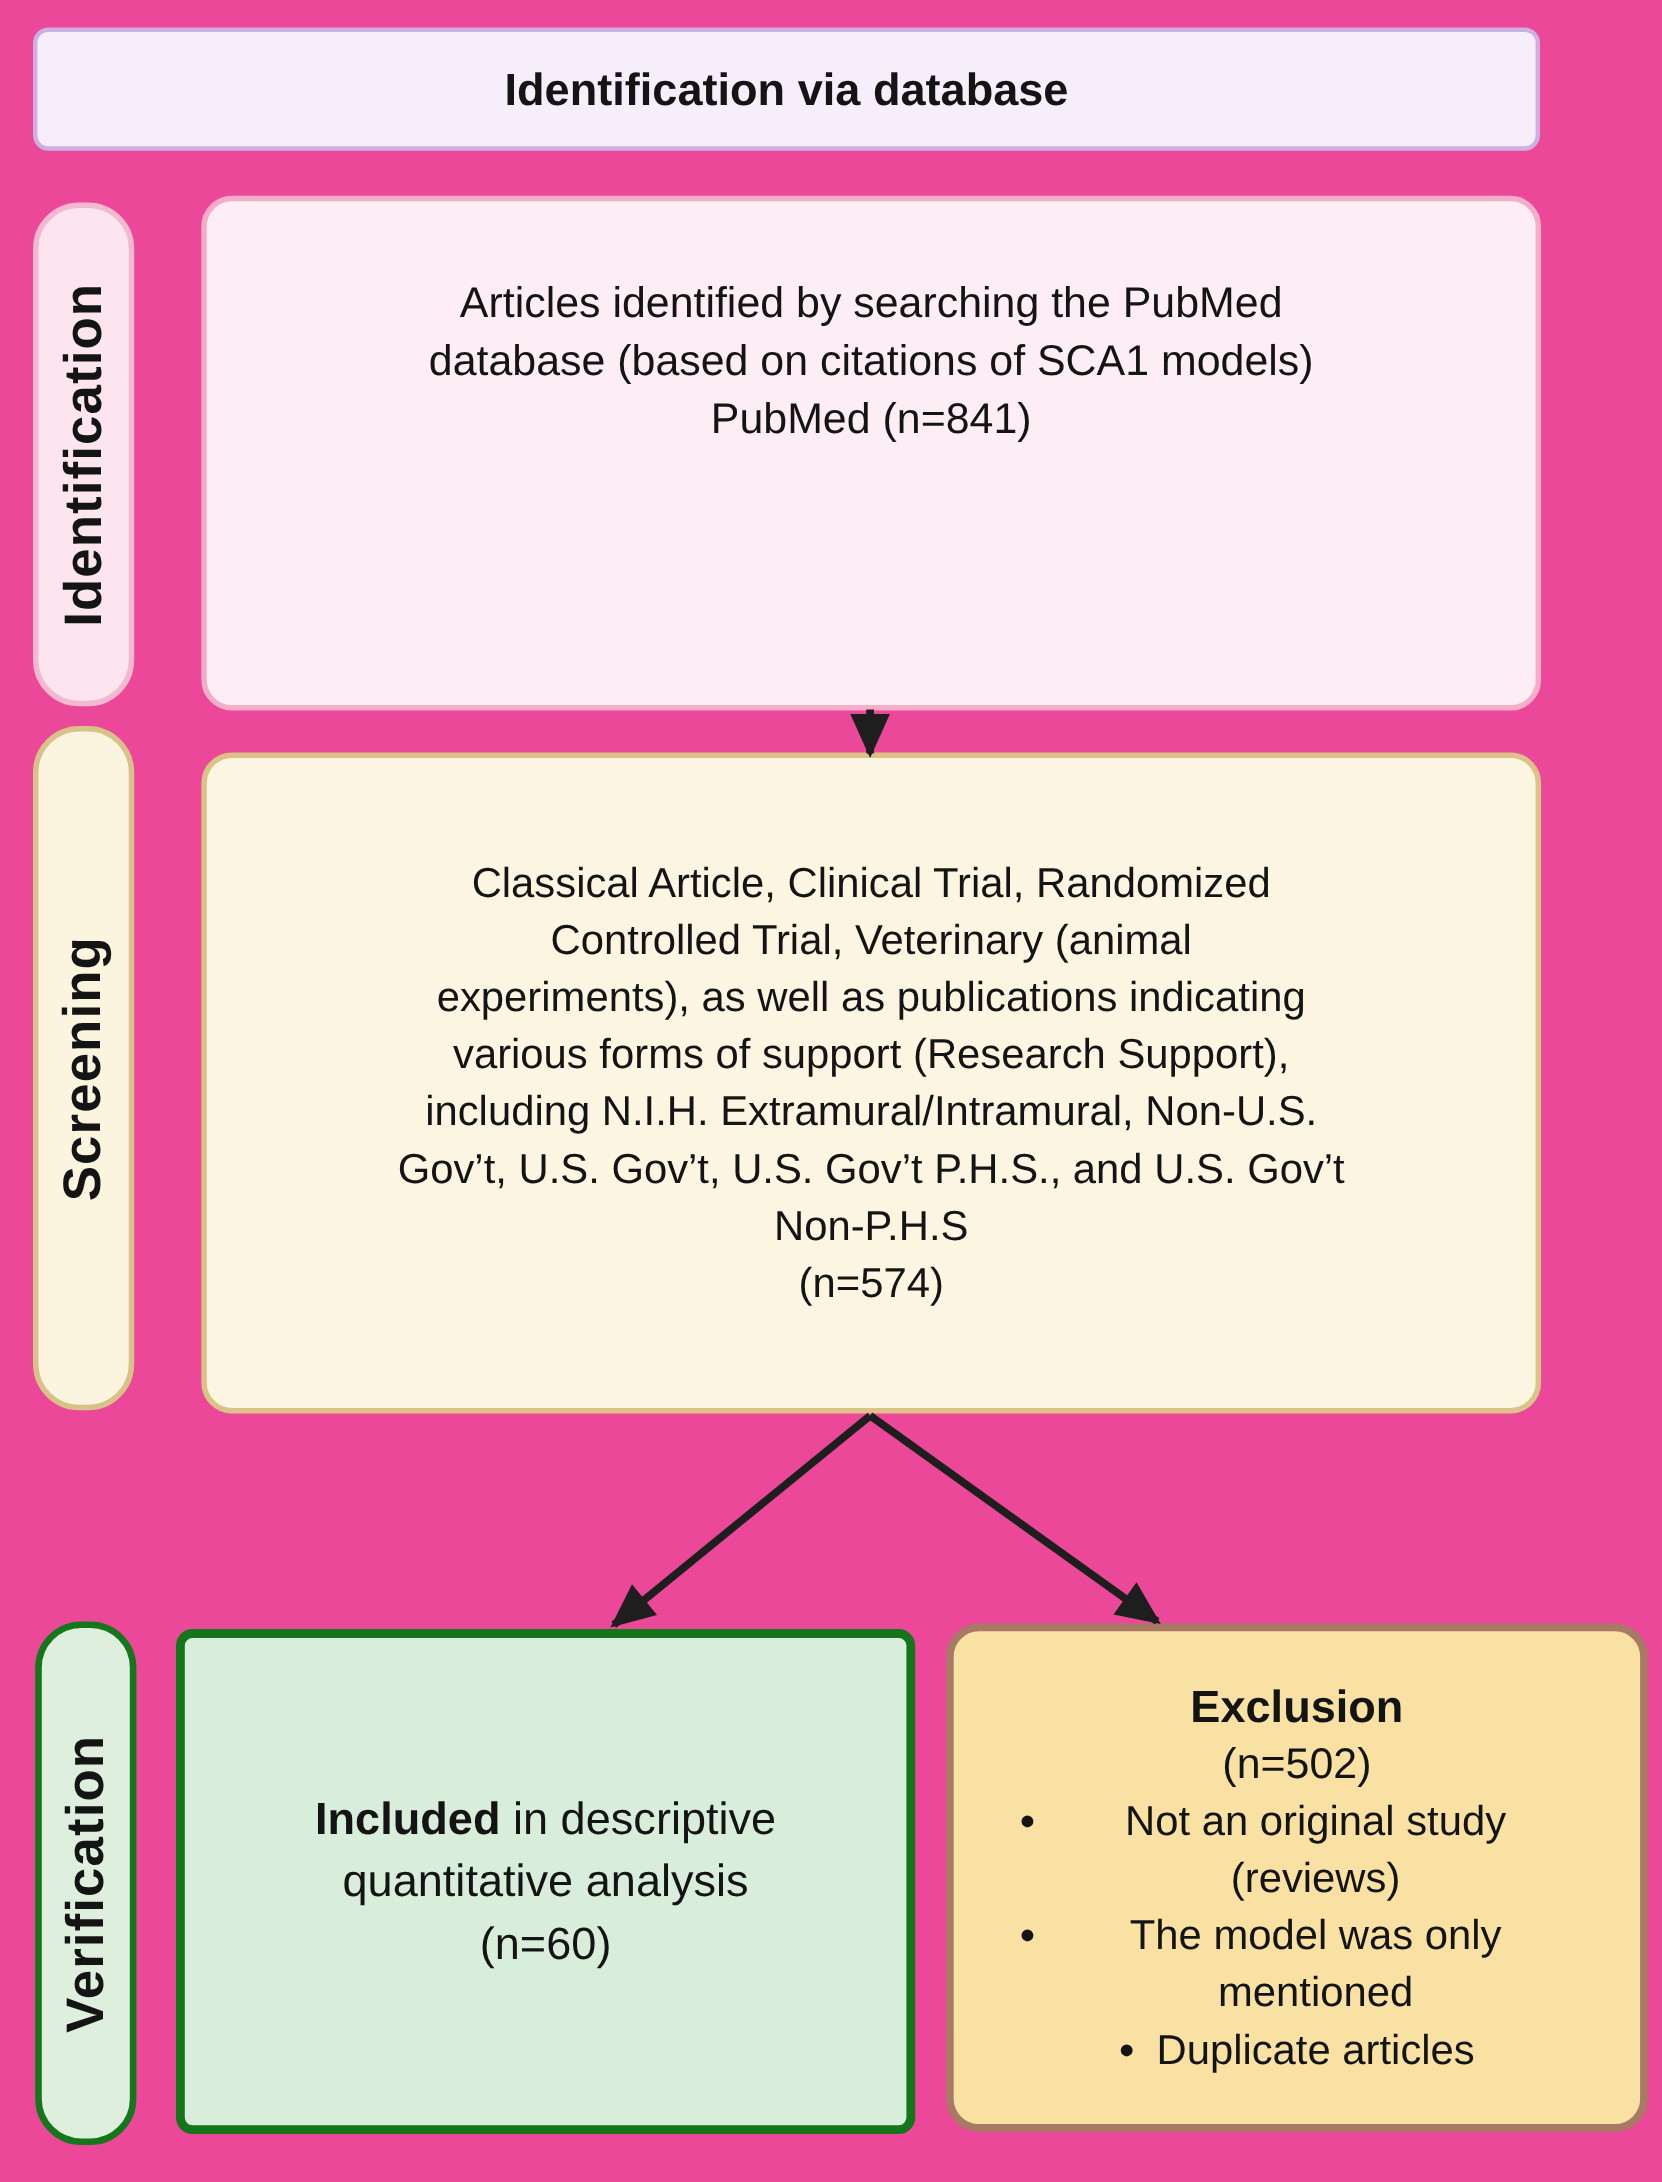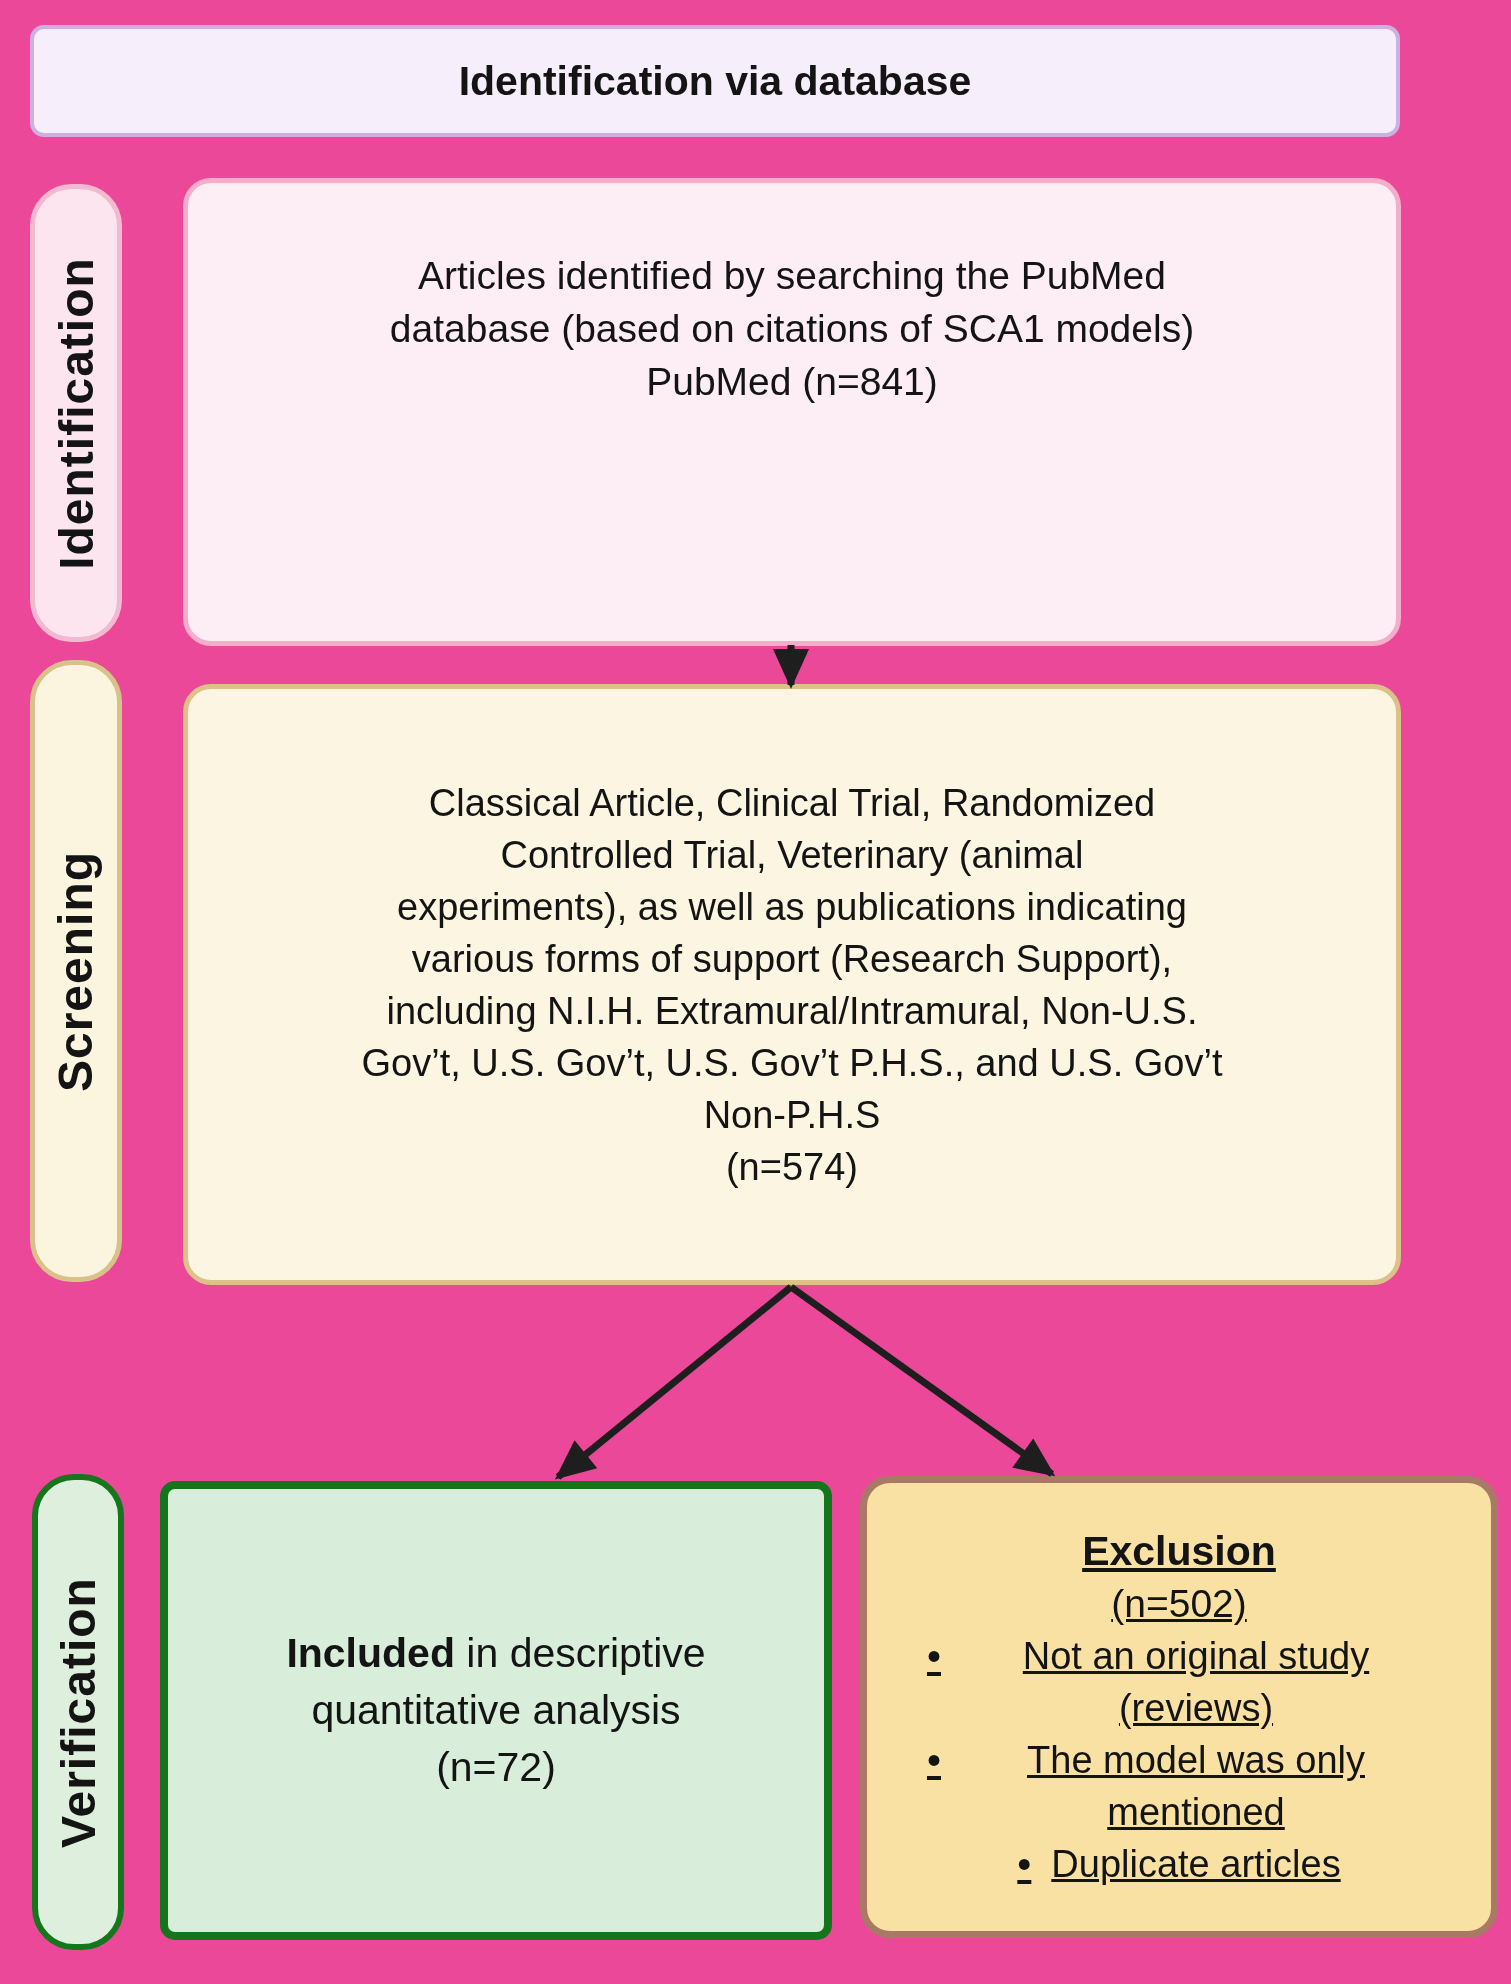--- a/index.html
+++ b/index.html
@@ -70,21 +70,20 @@
     text-align: center;
   }
   .included-box .line { font-size: 41px; line-height: 57px; white-space: nowrap; }
   .included-box .b { font-weight: bold; }
 
   .exclusion-box {
     left: 860px; top: 1476px; width: 638px; height: 462px;
     background: #f8e1a3; border: 7px solid #a87a65; border-radius: 30px;
     display: flex; flex-direction: column; justify-content: center; align-items: center;
     text-align: center;
-    text-decoration: underline;
   }
   .exclusion-box .btitle { font-size: 41px; font-weight: bold; line-height: 54px; white-space: nowrap; }
   .exclusion-box .count { font-size: 39px; line-height: 52px; white-space: nowrap; }
   .bullet-row { display: flex; justify-content: center; align-items: flex-start; }
   .bullet-row .dot { font-size: 40px; line-height: 52px; margin-right: 20px; }
   .bullet-row .btext { font-size: 38px; line-height: 52px; max-width: 470px; text-align: center; }
 
   .arrows { position: absolute; left: 0; top: 0; pointer-events: none; }
 </style>
 </head>
@@ -119,21 +118,21 @@
     <div class="line">various forms of support (Research Support),</div>
     <div class="line">including N.I.H. Extramural/Intramural, Non-U.S.</div>
     <div class="line">Gov’t, U.S. Gov’t, U.S. Gov’t P.H.S., and U.S. Gov’t</div>
     <div class="line">Non-P.H.S</div>
     <div class="line">(n=574)</div>
   </div>
 
   <div class="box included-box">
     <div class="line"><span class="b">Included</span><span> in descriptive</span></div>
     <div class="line">quantitative analysis</div>
-    <div class="line">(n=72)</div>
+    <div class="line">(n=60)</div>
   </div>
 
   <div class="box exclusion-box">
     <div class="btitle">Exclusion</div>
     <div class="count">(n=502)</div>
     <div class="bullet-row">
       <span class="dot">•</span>
       <span class="btext">Not an original study (reviews)</span>
     </div>
     <div class="bullet-row">

